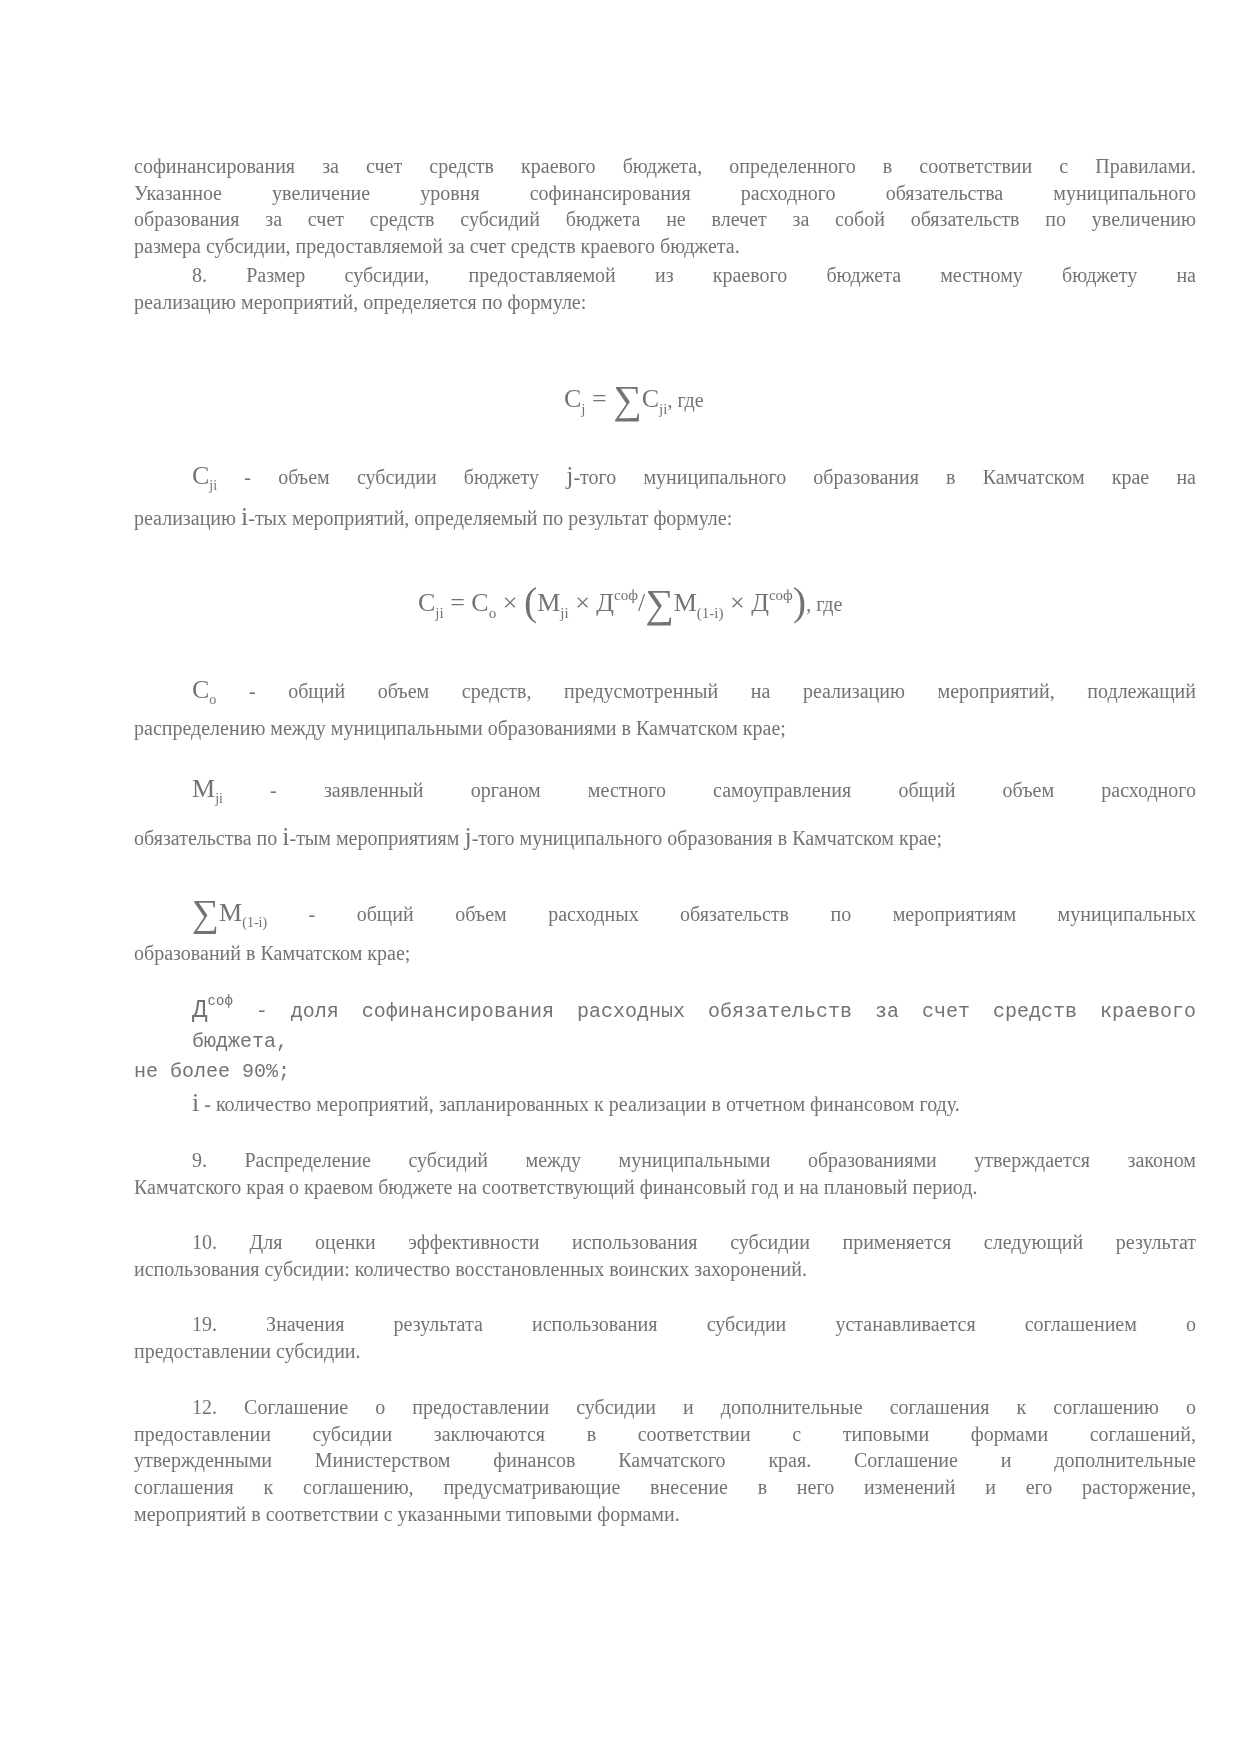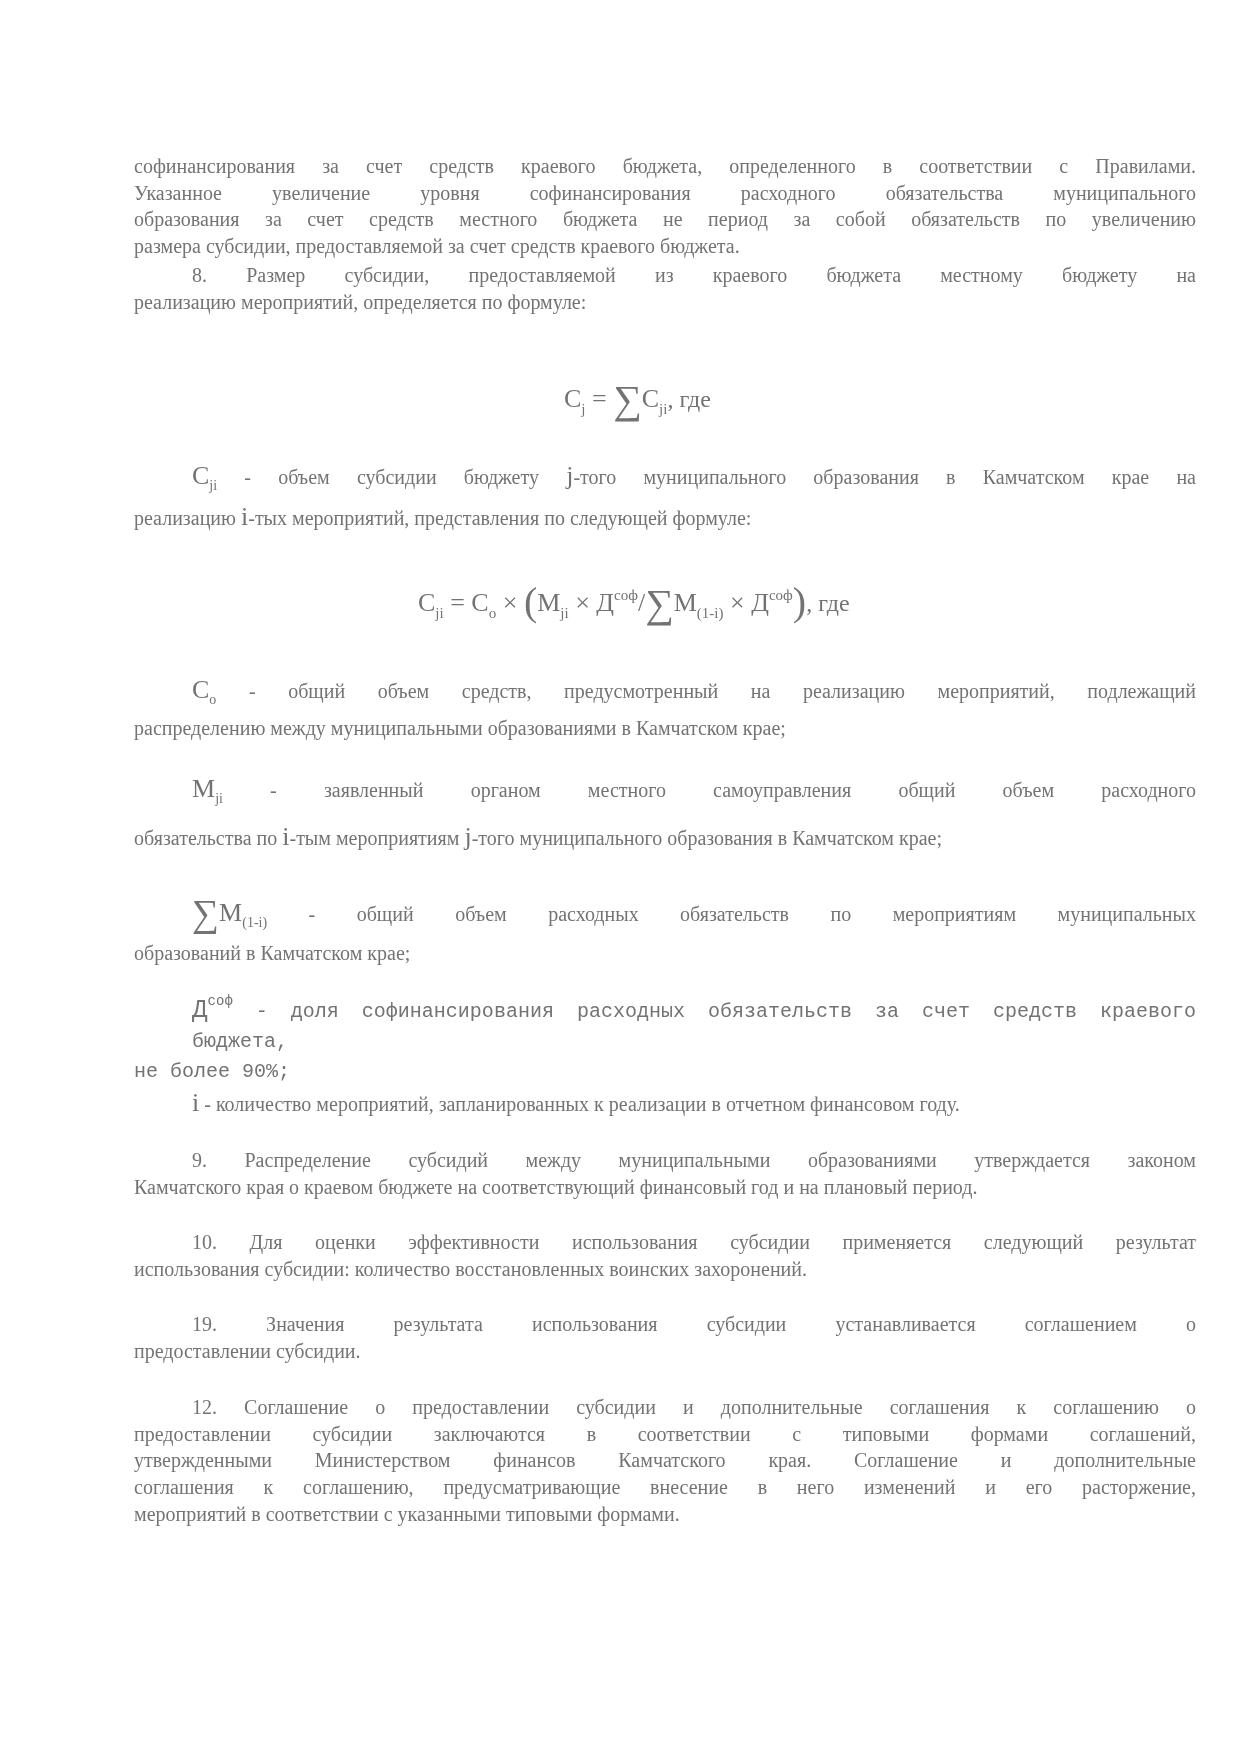--- a/index.html
+++ b/index.html
@@ -17,54 +17,54 @@
     .blk .ln.just { text-align: justify; text-align-last: justify; white-space: normal; }
     .ind { padding-left: 58px; }
     .formula {
       position: absolute; white-space: nowrap; font-size: 26px;
       font-family: "Liberation Serif", "DejaVu Serif", serif;
     }
     .formula .sub { font-size: 15px; vertical-align: -7px; }
     .formula .sup { font-size: 15px; vertical-align: 11px; }
     .formula .big { font-size: 40px; vertical-align: -6px; line-height: 1; }
     .formula .paren { font-size: 40px; font-weight: 300; vertical-align: -4px; line-height: 1; }
-    .formula .where { font-size: 24px; }
+    .formula .where { font-size: 20px; }
     .sym { font-size: 26px; }
     .sym .sub { font-size: 14px; vertical-align: -6px; }
     .sym .sup { font-size: 14px; vertical-align: 12px; }
     .sym .big { font-size: 38px; vertical-align: -5px; line-height: 1; }
     .var { font-size: 26px; }
   </style>
 </head>
 <body>
 
 <div class="page">
 
   <div class="blk" style="top:153px;">
     <span class="ln just">софинансирования за счет средств краевого бюджета, определенного в соответствии с Правилами.</span>
     <span class="ln just">Указанное увеличение уровня софинансирования расходного обязательства муниципального</span>
-    <span class="ln just">образования за счет средств местного бюджета не период за собой обязательств по увеличению</span>
+    <span class="ln just">образования за счет средств субсидий бюджета не влечет за собой обязательств по увеличению</span>
     <span class="ln">размера субсидии, предоставляемой за счет средств краевого бюджета.</span>
   </div>
 
   <div class="blk" style="top:262px;">
     <span class="ln just ind">8. Размер субсидии, предоставляемой из краевого бюджета местному бюджету на</span>
     <span class="ln">реализацию мероприятий, определяется по формуле:</span>
   </div>
 
   <div class="formula" style="left:548px; top:380px;">
     <span>C</span><span class="sub">j</span><span> = </span><span class="big">∑</span><span>C</span><span class="sub">ji</span><span class="where">, где</span>
   </div>
 
   <div class="blk" style="top:460px; line-height:32px;">
     <span class="ln ind" style="text-align:justify;text-align-last:justify;white-space:normal;">
       <span class="sym"><span>C</span><span class="sub">ji</span></span><span> - объем субсидии бюджету </span><span class="var">j</span><span>-того муниципального образования в Камчатском крае на</span>
     </span>
     <span class="ln" style="line-height:30px;">
-      <span>реализацию </span><span class="var">i</span><span>-тых мероприятий, представления по следующей формуле:</span>
+      <span>реализацию </span><span class="var">i</span><span>-тых мероприятий, определяемый по результат формуле:</span>
     </span>
   </div>
 
   <div class="formula" style="left:402px; top:582px;">
     <span>C</span><span class="sub">ji</span><span> = </span><span>C</span><span class="sub">o</span><span> × </span><span class="paren">(</span><span>M</span><span class="sub">ji</span><span> × </span><span>Д</span><span class="sup">соф</span><span>/</span><span class="big">∑</span><span>M</span><span class="sub">(1-i)</span><span> × </span><span>Д</span><span class="sup">соф</span><span class="paren">)</span><span class="where">, где</span>
   </div>
 
   <div class="blk" style="top:676px; line-height:28px;">
     <span class="ln ind" style="text-align:justify;text-align-last:justify;white-space:normal;">
       <span class="sym"><span>C</span><span class="sub">o</span></span><span> - общий объем средств, предусмотренный на реализацию мероприятий, подлежащий</span>

